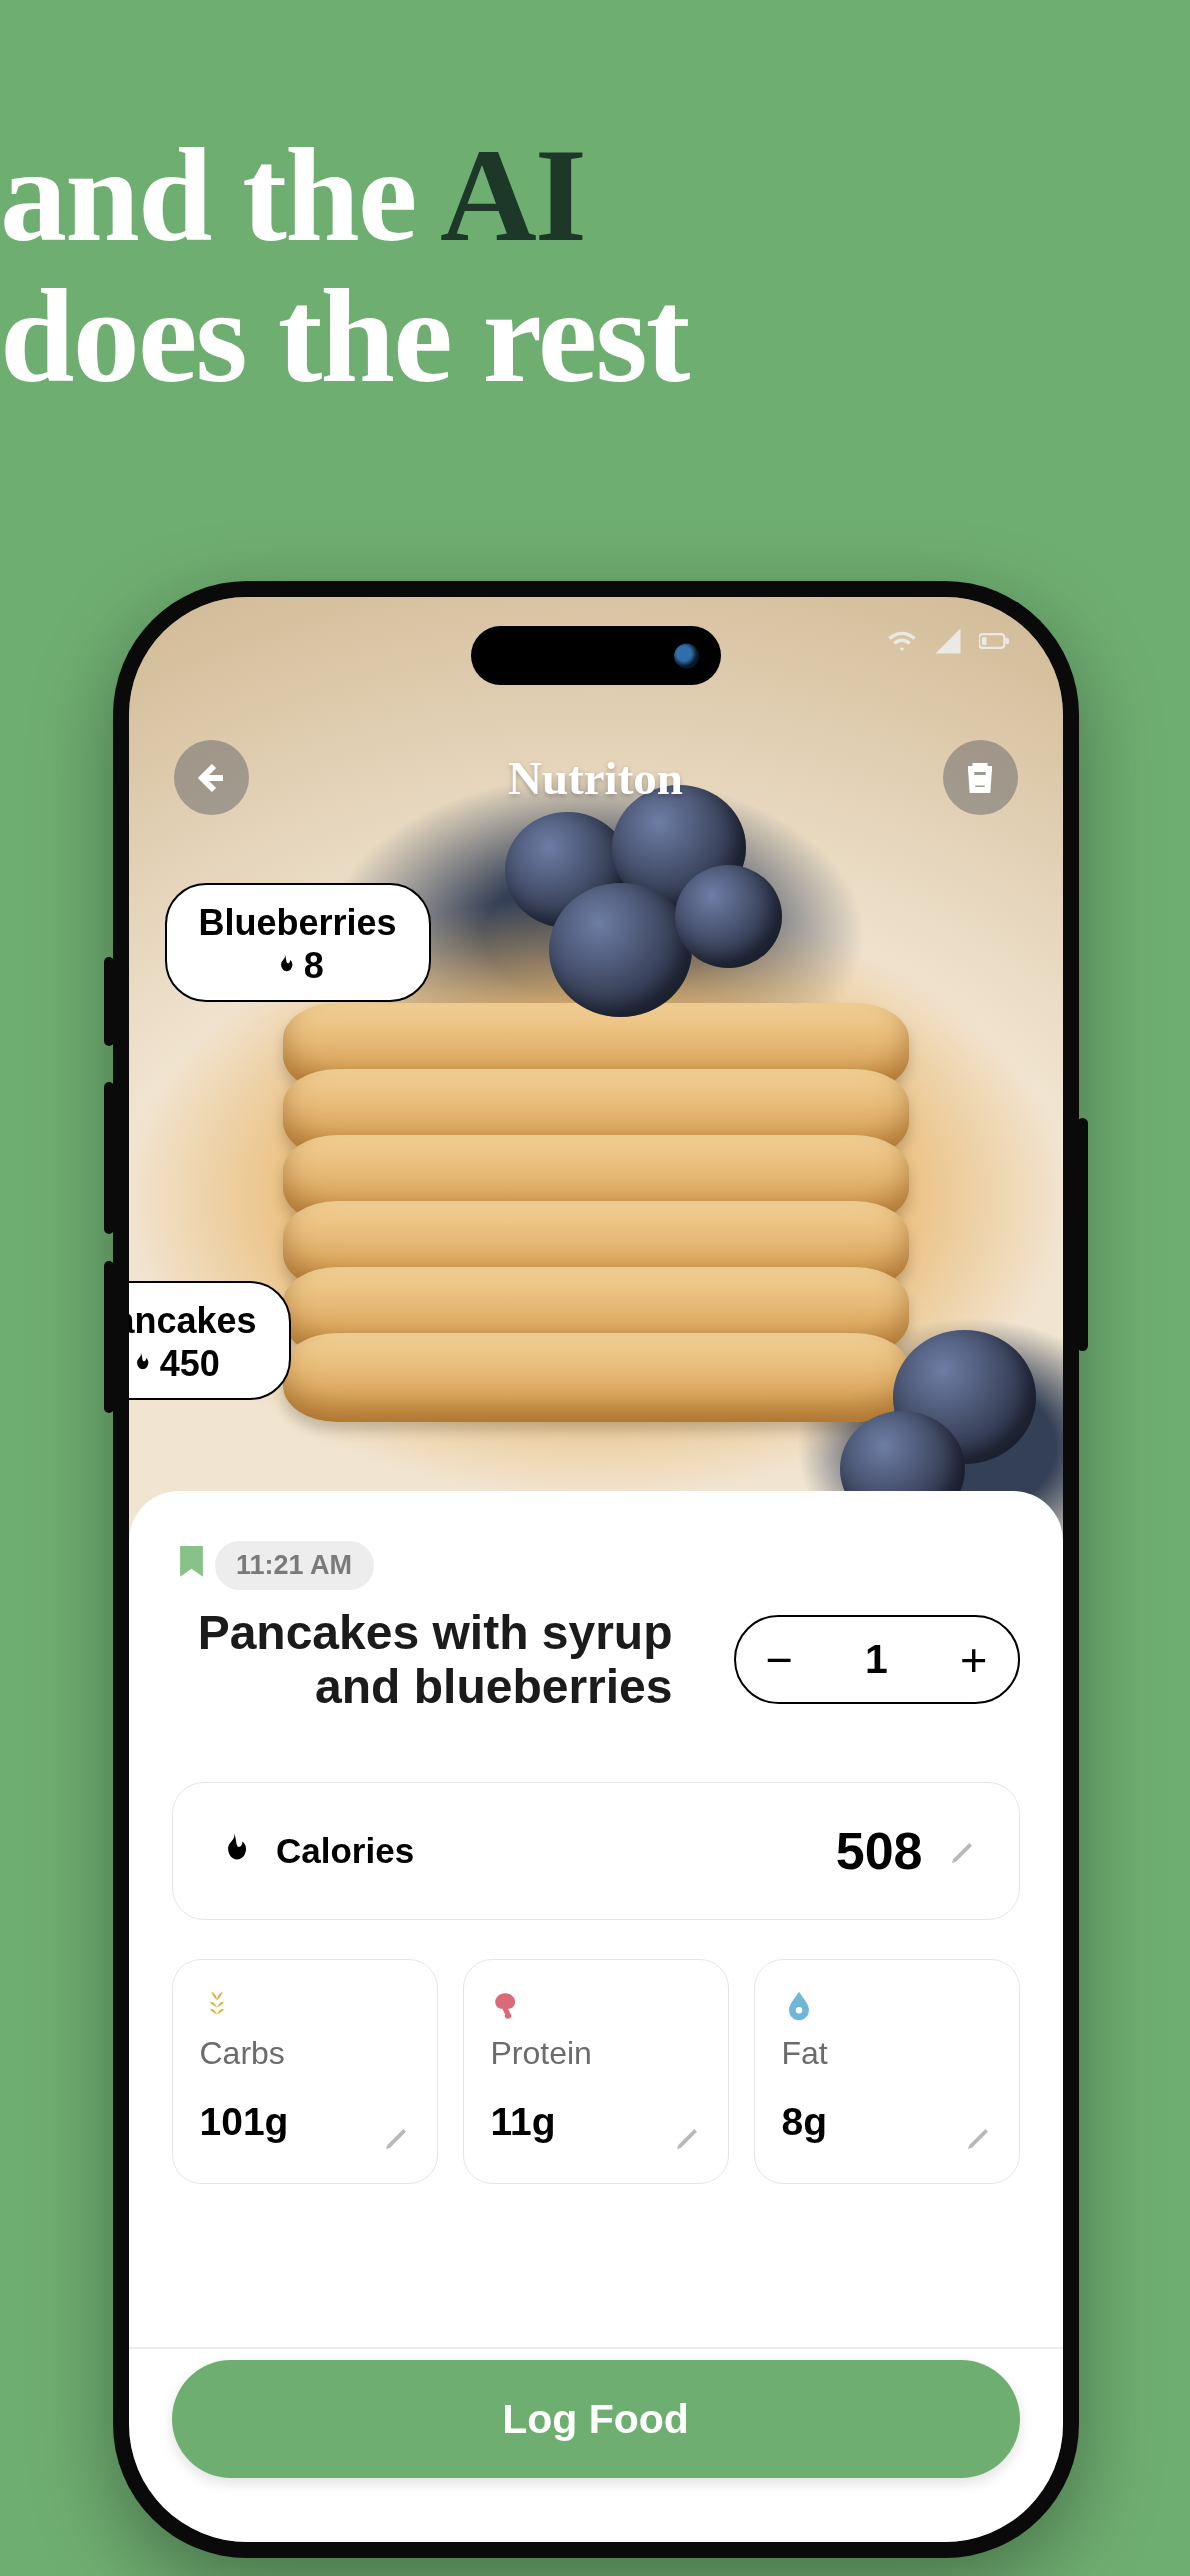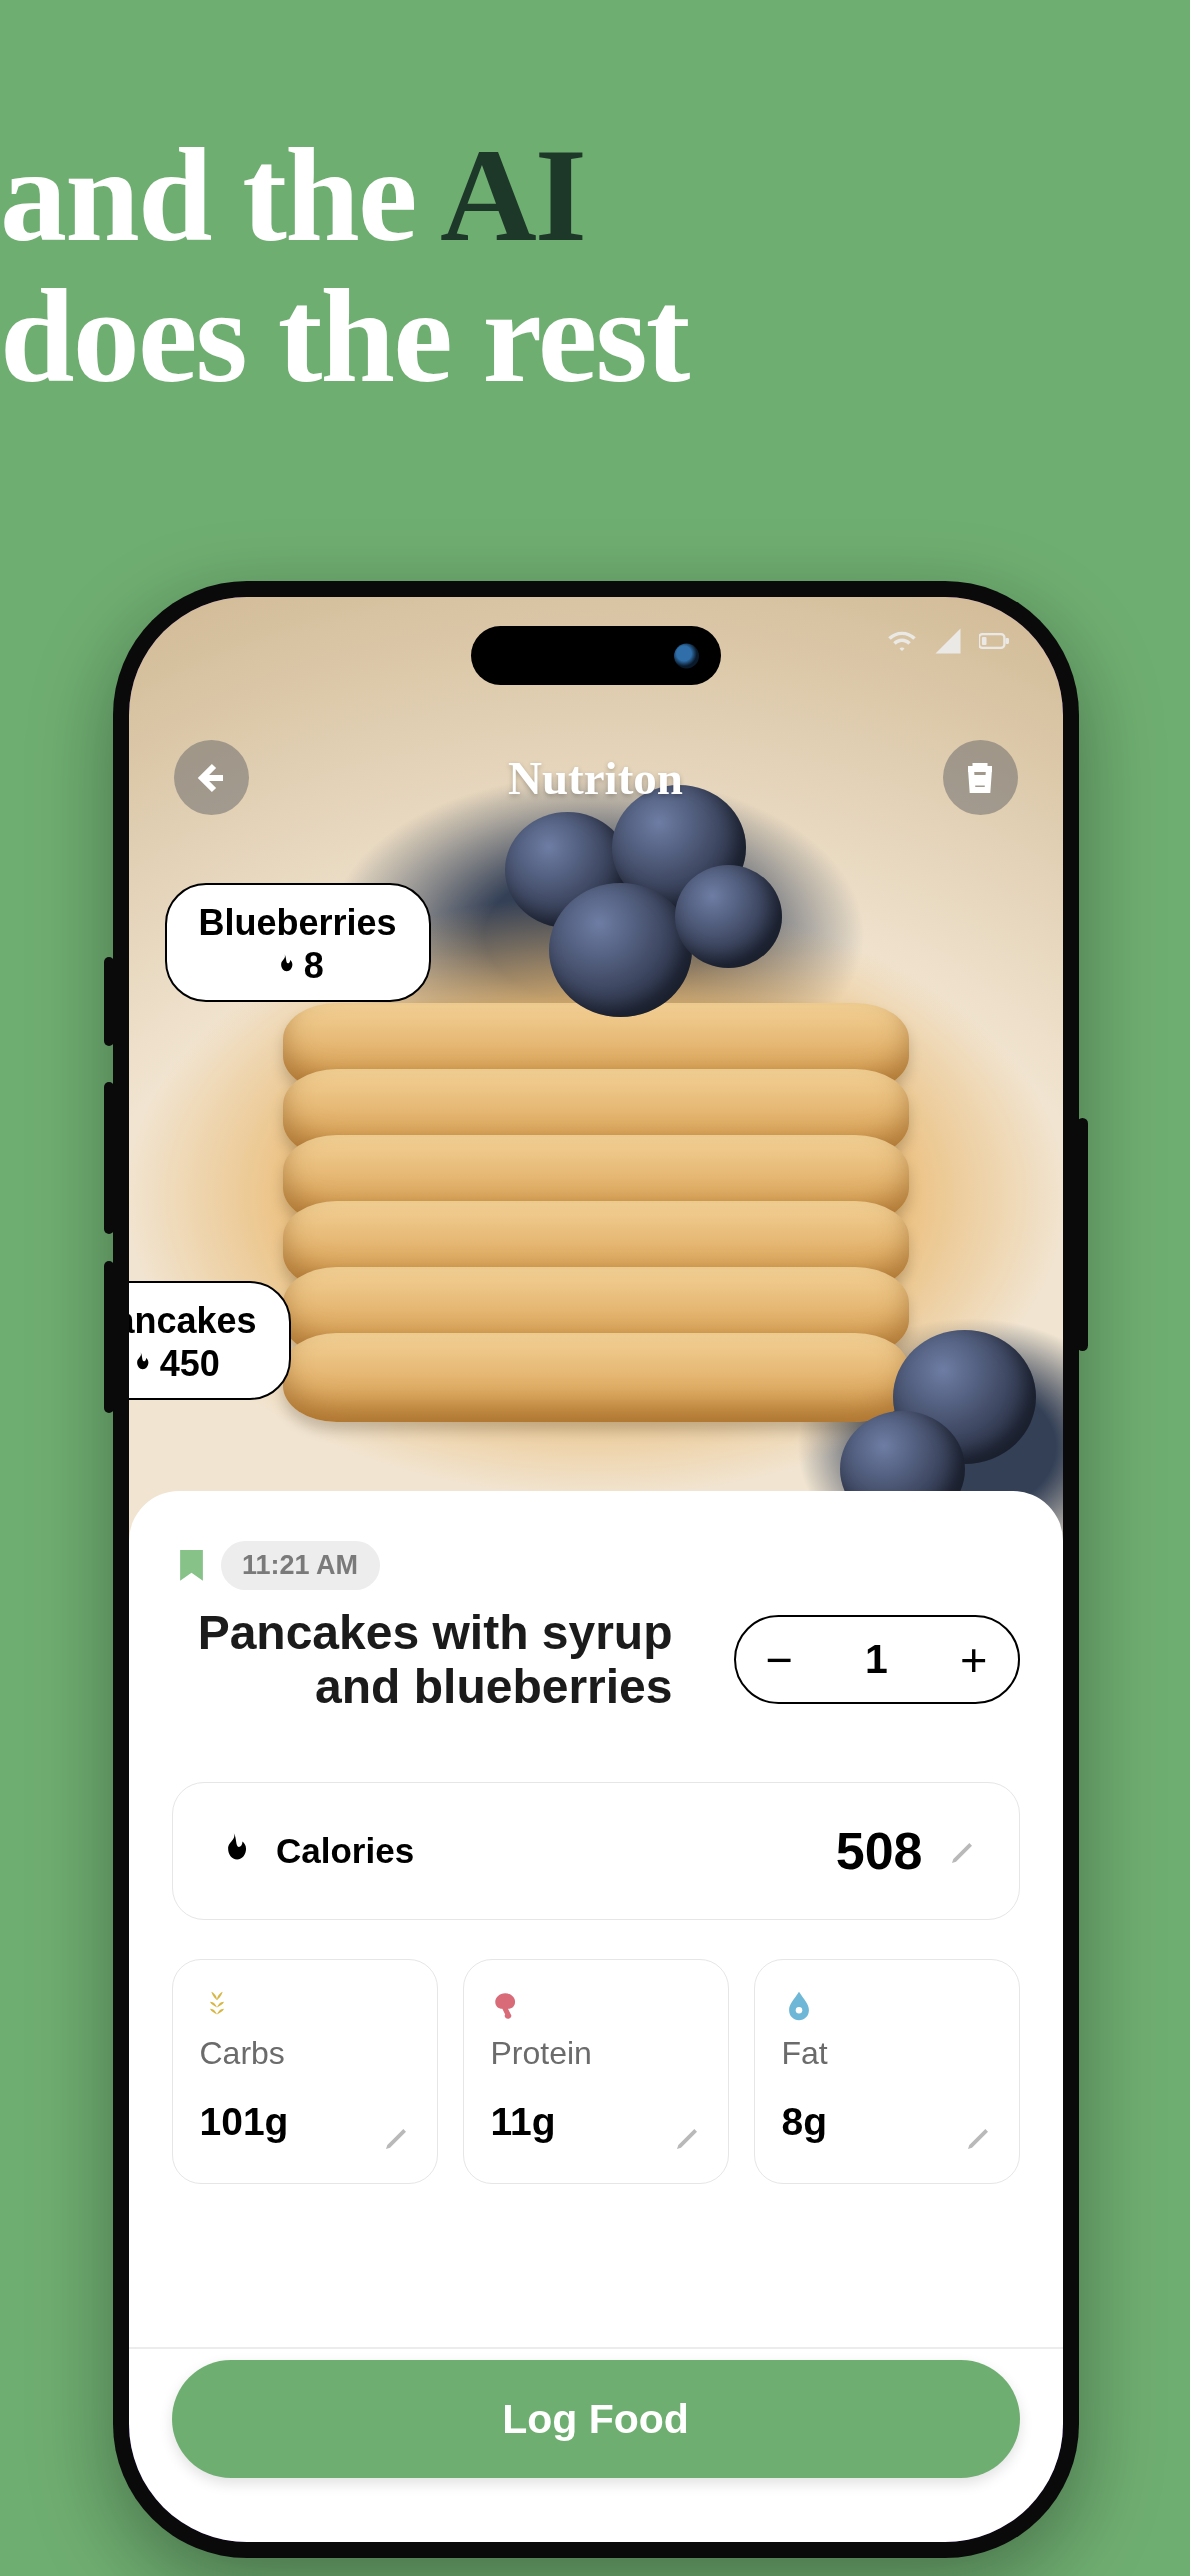--- a/index.html
+++ b/index.html
@@ -48,21 +48,21 @@
     border-radius:134px;
     background:#0a0a0a;
     padding:16px;
     box-shadow:0 27px 81px rgba(0,0,0,.35);
   }
   .screen{
     position:relative;
     width:100%;height:100%;
     border-radius:118px;
     overflow:hidden;
-    background:#4c1d95;
+    background:#737373;
   }
 
   
   .island{
     position:absolute;
     top:29px;left:50%;transform:translateX(-50%);
     width:250px;height:59px;
     background:#000;
     border-radius:36px;
     z-index:50;
@@ -154,21 +154,21 @@
   
   .sheet{
     position:absolute;
     left:0;right:0;bottom:0;
     top:894px;
     background:var(--bg);
     border-radius:50px 50px 0 0;
     padding:50px 43px 0;
     z-index:30;
   }
-  .meta-row{display:flex;align-items:center;gap:10px;}
+  .meta-row{display:flex;gap:4px;}
   .bookmark svg{width:39px;height:39px;}
   .time-pill{
     background:var(--pill-bg);
     color:#7a7a7a;
     border-radius:27px;
     padding:9px 21.5px;
     font-size:27px;
     font-weight:600;
   }
   .title-row{

